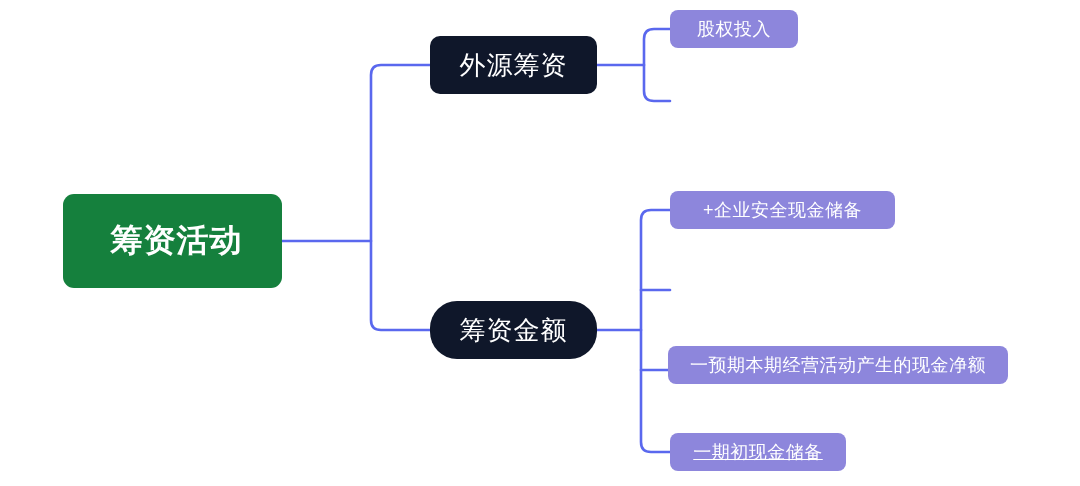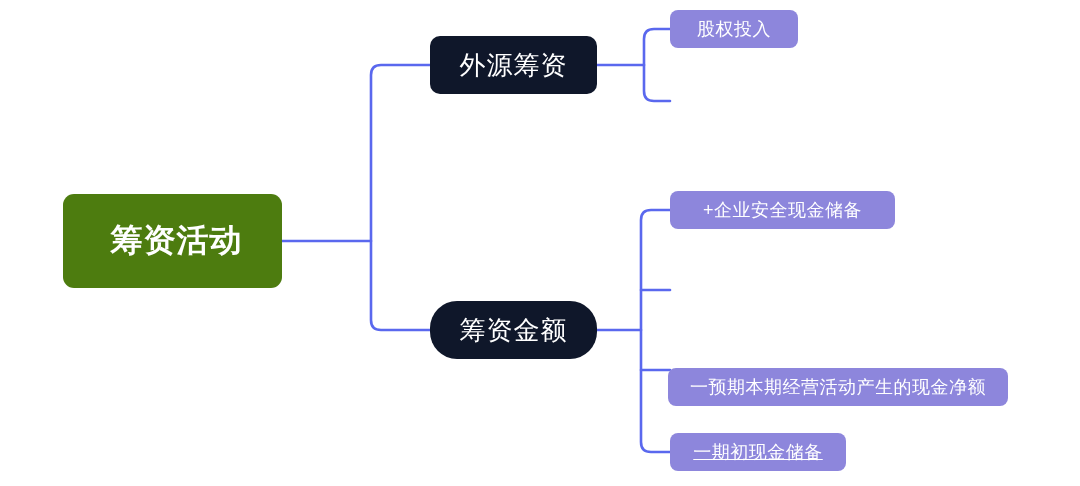--- a/index.html
+++ b/index.html
@@ -13,40 +13,40 @@
   .edges{position:absolute;left:0;top:0;width:1080px;height:486px;}
   .edges path{fill:none;stroke:#5a68ee;stroke-width:2.6;stroke-linecap:round;}
   .node{
     position:absolute;
     display:flex;align-items:center;justify-content:center;
     color:#ffffff;white-space:nowrap;box-sizing:border-box;
     cursor:default;
   }
   .root-node{
     left:63px;top:194px;width:219px;height:94px;
-    background:#4d7c0f;border-radius:11px;
+    background:#15803d;border-radius:11px;
     font-size:32px;font-weight:bold;letter-spacing:1px;padding-left:8px;
   }
   .branch-node{
     width:167px;height:58px;
     background:#0f172a;border-radius:10px;
     font-size:26px;font-weight:500;letter-spacing:1px;
   }
   .branch-1{left:430px;top:36px;}
   .branch-2{left:430px;top:301px;border-radius:27px;}
   .leaf-node{
     height:38px;padding:0 14px;
     background:#8d86dc;border-radius:8px;
     font-size:18px;font-weight:400;letter-spacing:0.5px;
   }
   .leaf-1{left:670px;top:10px;width:128px;}
   .leaf-2{left:670px;top:82px;width:109px;}
   .leaf-3{left:670px;top:191px;width:225px;}
   .leaf-4{left:670px;top:271px;width:288px;}
-  .leaf-5{left:668px;top:368px;width:340px;align-items:center;}
+  .leaf-5{left:668px;top:346px;width:340px;align-items:center;}
   .leaf-6{left:670px;top:433px;width:176px;text-decoration:underline;}
 </style>
 </head>
 <body>
 
 <div class="canvas">
 
   <svg class="edges" viewBox="0 0 1080 486" xmlns="http://www.w3.org/2000/svg">
 
     <path d="M 282 241 H 371"></path>

